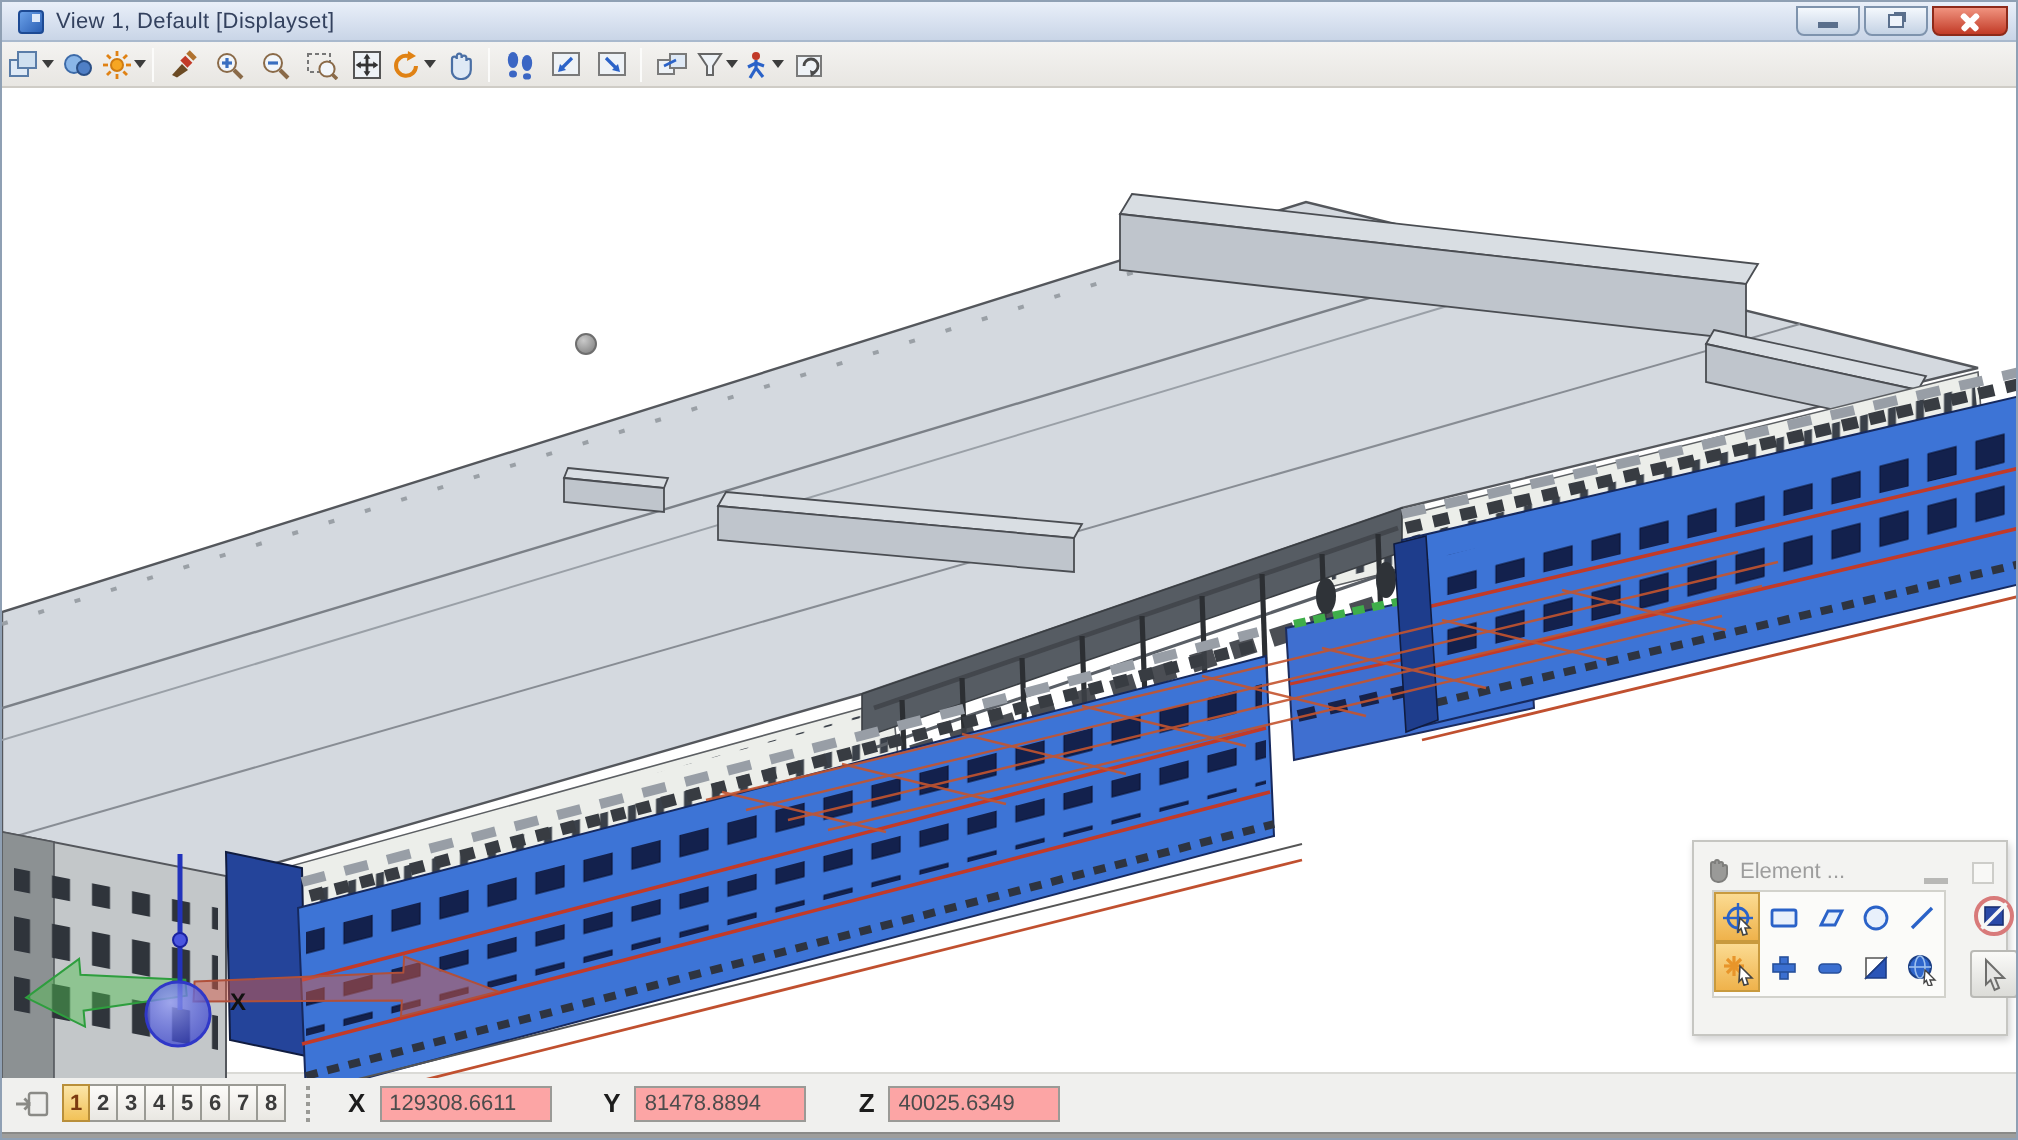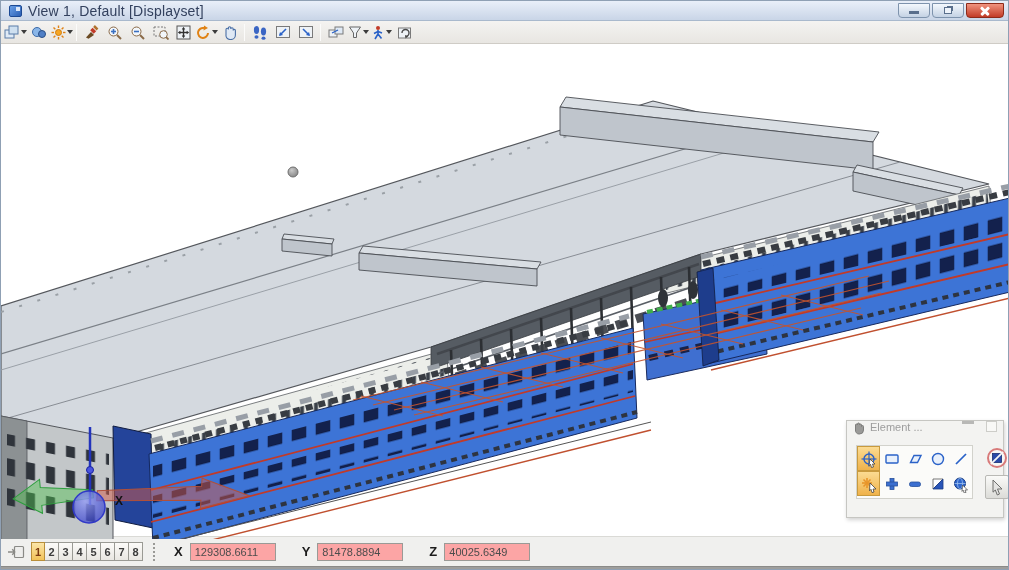--- a/index.html
+++ b/index.html
@@ -4,21 +4,21 @@
 <style>
   * { box-sizing: border-box; margin: 0; padding: 0; }
   body { font-family: "Liberation Sans", sans-serif; background:#888; }
   .window { position:relative; width:1009px; height:570px; background:#fff; border:1px solid #8fa0b4; overflow:hidden; }
 
   
   .titlebar { height:20px; background:linear-gradient(#e9eff9,#c9d5e7); border-bottom:1px solid #a9b9cd;
               display:flex; align-items:center; padding:0 4px; }
   .app-icon { width:13px; height:12px; margin:0 6px 0 4px; background:linear-gradient(135deg,#6aa0e8,#2b5fb4); border-radius:2px; border:1px solid #1d4a94; position:relative; }
   .app-icon::after{ content:""; position:absolute; right:1px; top:1px; width:4px; height:4px; background:#dce8fa; }
-  .title-text { font-size:14px; color:#33415e; letter-spacing:.2px; }
+  .title-text { font-size:11px; color:#33415e; letter-spacing:.2px; }
   .win-controls { margin-left:auto; display:flex; gap:2px; }
   .wbtn { width:32px; height:15px; border-radius:0 0 4px 4px; border:1px solid #7e93ad; background:linear-gradient(#f4f8fd,#c4d2e4); position:relative; cursor:pointer; }
   .wbtn.close { width:38px; background:linear-gradient(#f0937f,#c23b27); border-color:#8d2a1a; }
   .wbtn .dash { position:absolute; left:50%; top:7px; width:10px; height:3px; margin-left:-5px; background:#5a6f8c; }
   .wbtn .rest { position:absolute; left:50%; top:3px; width:8px; height:7px; margin-left:-4px; border:1px solid #5a6f8c; background:#eef3fa; box-shadow:2px -2px 0 -1px #5a6f8c; }
   .wbtn .x1,.wbtn .x2 { position:absolute; left:50%; top:50%; width:11px; height:2.5px; background:#fff; border-radius:1px; }
   .wbtn .x1{ transform:translate(-50%,-50%) rotate(45deg);} .wbtn .x2{ transform:translate(-50%,-50%) rotate(-45deg);}
 
   
   .toolbar { height:23px; background:linear-gradient(#f4f3f1,#e8e6e2); border-bottom:1px solid #cfccc6;
@@ -28,21 +28,21 @@
   .dd { width:0; height:0; border-left:3px solid transparent; border-right:3px solid transparent; border-top:4px solid #3c3c3c; margin-left:1px; }
   .tbsep { width:1px; height:17px; background:#c2beb8; border-right:1px solid #fbfbfa; margin:0 3px; }
 
   
   .viewport { position:relative; width:1009px; height:492px; background:#ffffff; }
   .scene { position:absolute; inset:0; }
 
   
   .etb { position:absolute; left:845px; top:376px; width:158px; height:98px; background:#f3f3f1;
          border:1px solid #c6c6c2; box-shadow:1px 2px 4px rgba(0,0,0,.18); }
-  .etb-title { height:21px; display:flex; align-items:flex-start; gap:4px; padding:0 6px; }
+  .etb-title { height:21px; display:flex; align-items:flex-end; gap:4px; padding:0 6px; }
   .etb-title .t { font-size:11px; color:#9d9d9d; flex:1; }
   .etb-min { width:12px; height:3px; background:#b8b8b6; cursor:pointer; margin-right:8px; }
   .etb-close { width:11px; height:11px; border:1px solid #cdcdc9; background:#f8f8f6; cursor:pointer; }
   .etb-body { display:flex; padding:3px 5px 0 9px; }
   .etb-grid { border:1px solid #d2d2cc; background:#fbfbf9; display:grid; grid-template-columns:repeat(5,23px); grid-auto-rows:25px; }
   .cell { display:flex; align-items:center; justify-content:center; cursor:pointer; }
   .cell.sel { background:linear-gradient(#fbdb92,#efb24b); border:1px solid #c89a3e; }
   .etb-right { margin-left:12px; display:flex; flex-direction:column; gap:5px; align-items:center; padding-top:1px; }
   .etb-right .cell { width:24px; height:24px; }
   .etb-right .raised { background:linear-gradient(#fafaf8,#dcdcd8); border:1px solid #b9b9b5; border-radius:2px; }

